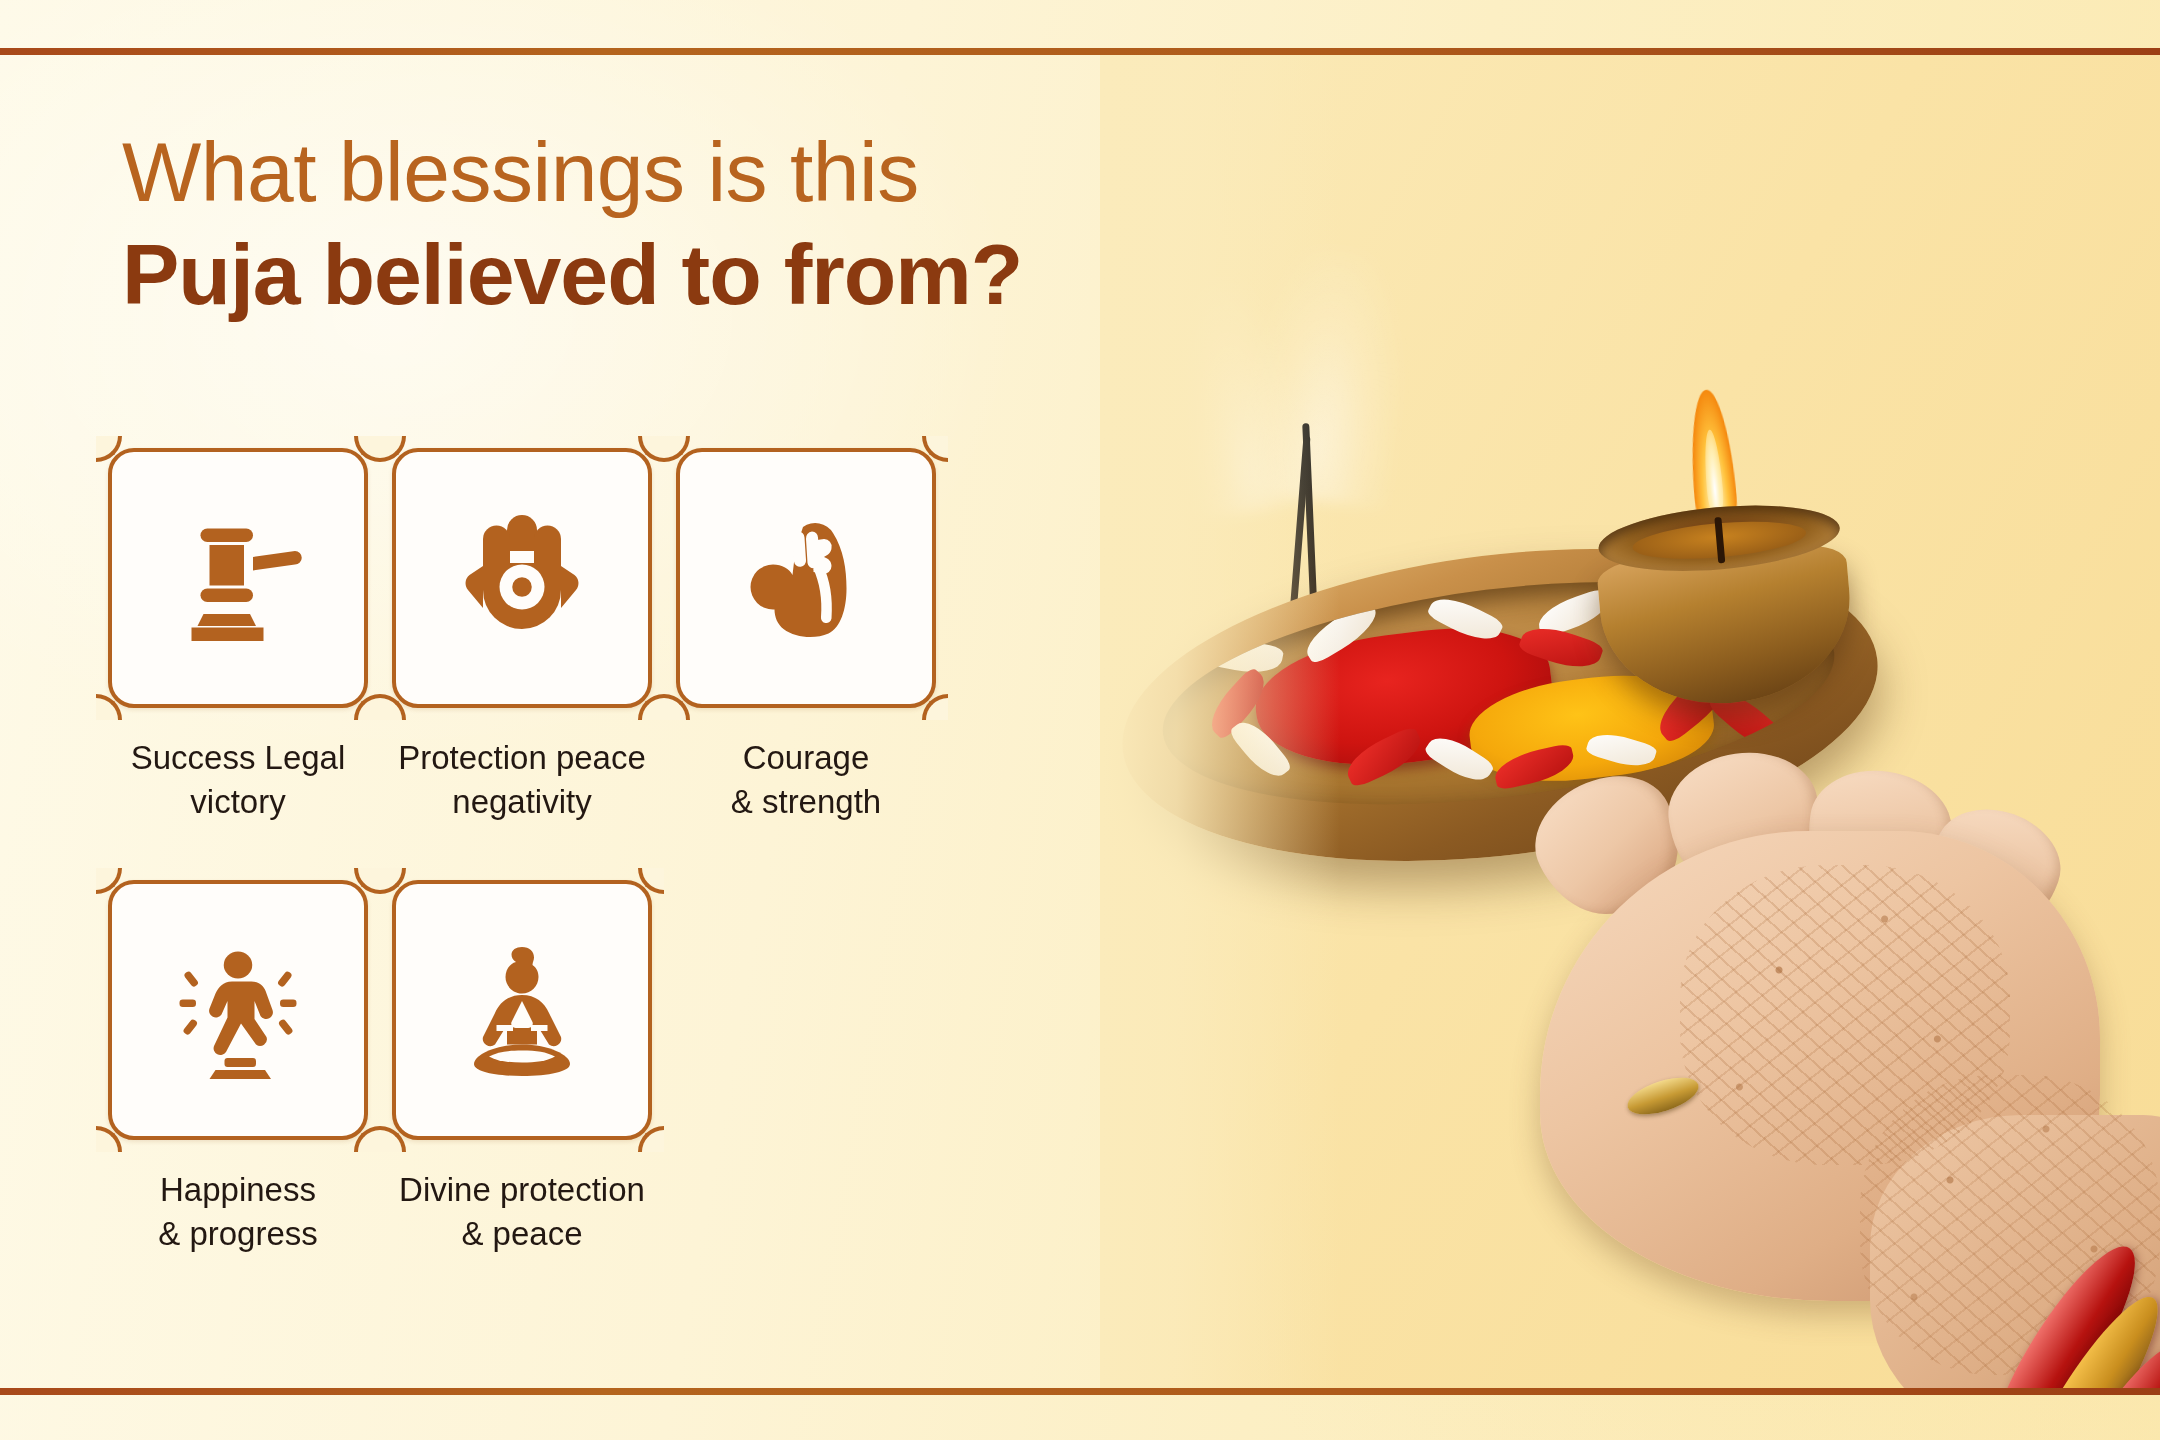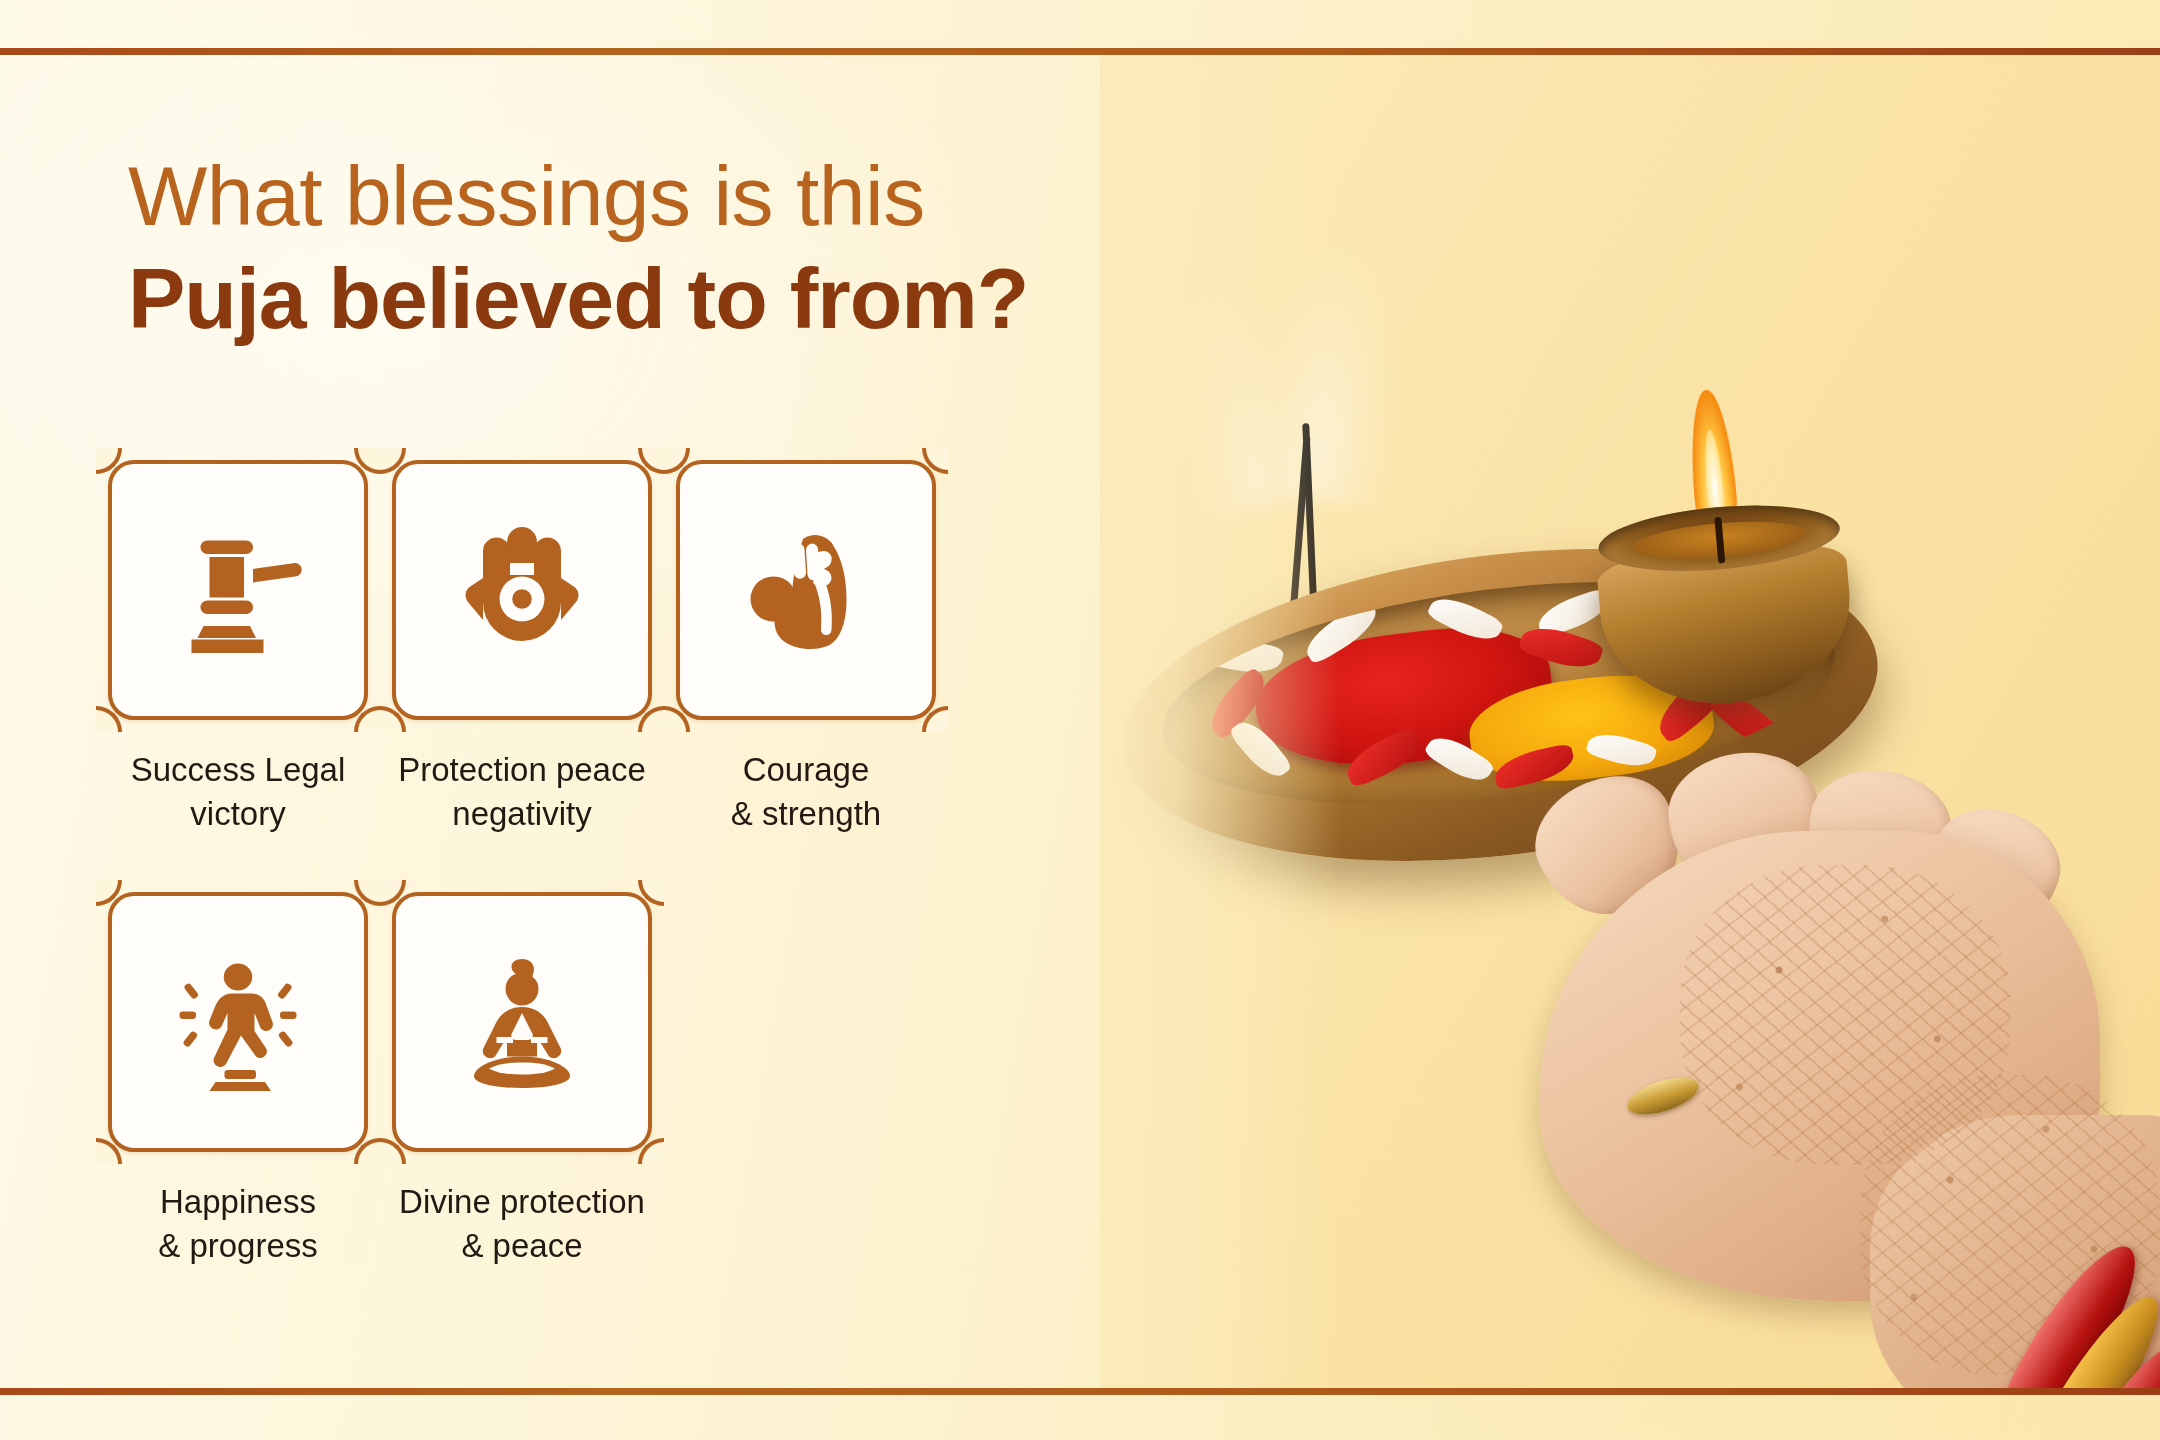--- a/index.html
+++ b/index.html
@@ -29,33 +29,33 @@
 
   .rule {
     position:absolute; left:0; width:2160px; height:7px;
     background:linear-gradient(90deg,#A8491A 0%,#B4641D 28%,#AE5A1B 62%,#9C3F15 100%);
     z-index:6;
   }
   .rule.top { top:48px; }
   .rule.bottom { top:1388px; }
 
   
-  .heading { position:absolute; left:128px; top:128px; z-index:5;margin-top:24px; }
+  .heading { position:absolute; left:122px; top:128px; z-index:5; }
   .h-line1 {
     font-size:84px; font-weight:400; letter-spacing:-0.5px;
     color:#B8641F; line-height:1.05; white-space:nowrap;
   }
   .h-line2 {
     font-size:86px; font-weight:700; letter-spacing:-1px;
     color:#8B3A10; line-height:1.12; margin-top:10px; white-space:nowrap;
   }
 
   
   .grid {
-    position:absolute; left:96px; top:460px; z-index:5;
+    position:absolute; left:96px; top:448px; z-index:5;
     display:grid;
     grid-template-columns:284px 284px 284px;
     grid-template-rows:auto auto;
     row-gap:56px;
   }
   .cell { display:flex; flex-direction:column; align-items:center; }
 
   .card {
     position:relative;
     width:260px; height:260px;

